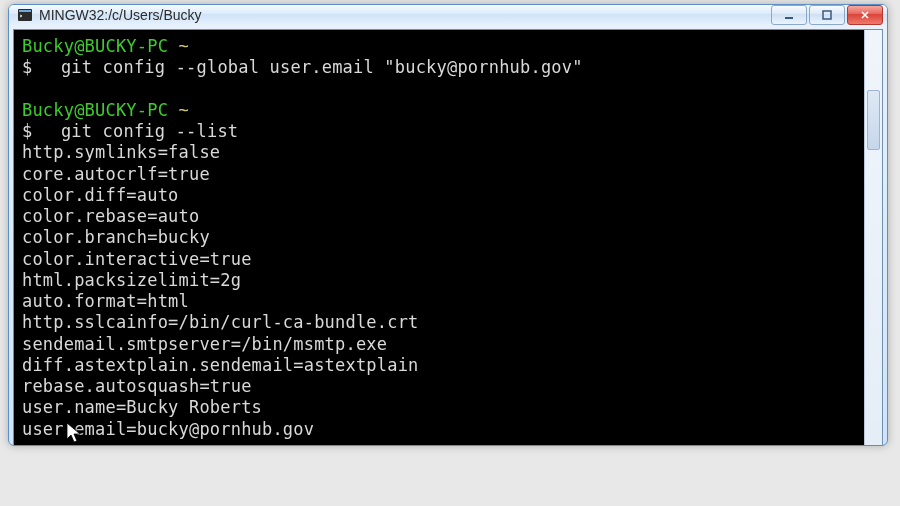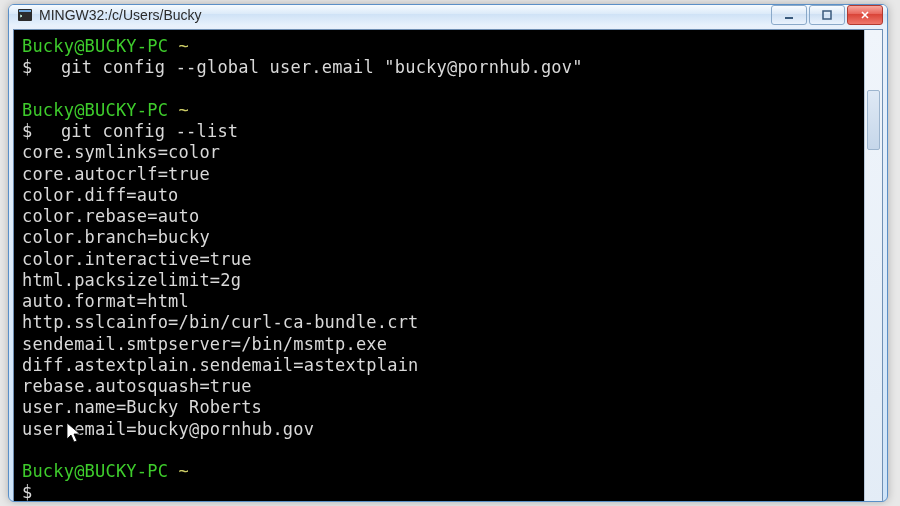--- a/index.html
+++ b/index.html
@@ -9,21 +9,21 @@
     background: #e8e8e8;
     font-family: "Segoe UI", Tahoma, sans-serif;
     overflow: hidden;
     position: relative;
   }
   .window {
     position: absolute;
     top: 4px;
     left: 8px;
     width: 880px;
-    height: 498px;
+    height: 442px;
     border: 1px solid #5a8fc7;
     border-radius: 6px;
     background: linear-gradient(#e9f1fb, #cfe4f8);
     box-shadow: 0 0 8px rgba(0,0,0,0.25);
     display: flex;
     flex-direction: column;
     overflow: hidden;
   }
   .titlebar {
     height: 30px;
@@ -156,21 +156,21 @@
     </div>
   </div>
 
   <div class="client">
     <div class="terminal-wrap">
       <div class="terminal" id="terminal"><span class="user-host">Bucky@BUCKY-PC</span> <span class="tilde">~</span>
 <span class="prompt-dollar">$</span> <span class="cmd">git config --global user.email "bucky@pornhub.gov"</span>
 
 <span class="user-host">Bucky@BUCKY-PC</span> <span class="tilde">~</span>
 <span class="prompt-dollar">$</span> <span class="cmd">git config --list</span>
-<span>core.symlinks=color</span>
+<span>http.symlinks=false</span>
 <span>core.autocrlf=true</span>
 <span>color.diff=auto</span>
 <span>color.rebase=auto</span>
 <span>color.branch=bucky</span>
 <span>color.interactive=true</span>
 <span>html.packsizelimit=2g</span>
 <span>auto.format=html</span>
 <span>http.sslcainfo=/bin/curl-ca-bundle.crt</span>
 <span>sendemail.smtpserver=/bin/msmtp.exe</span>
 <span>diff.astextplain.sendemail=astextplain</span>

